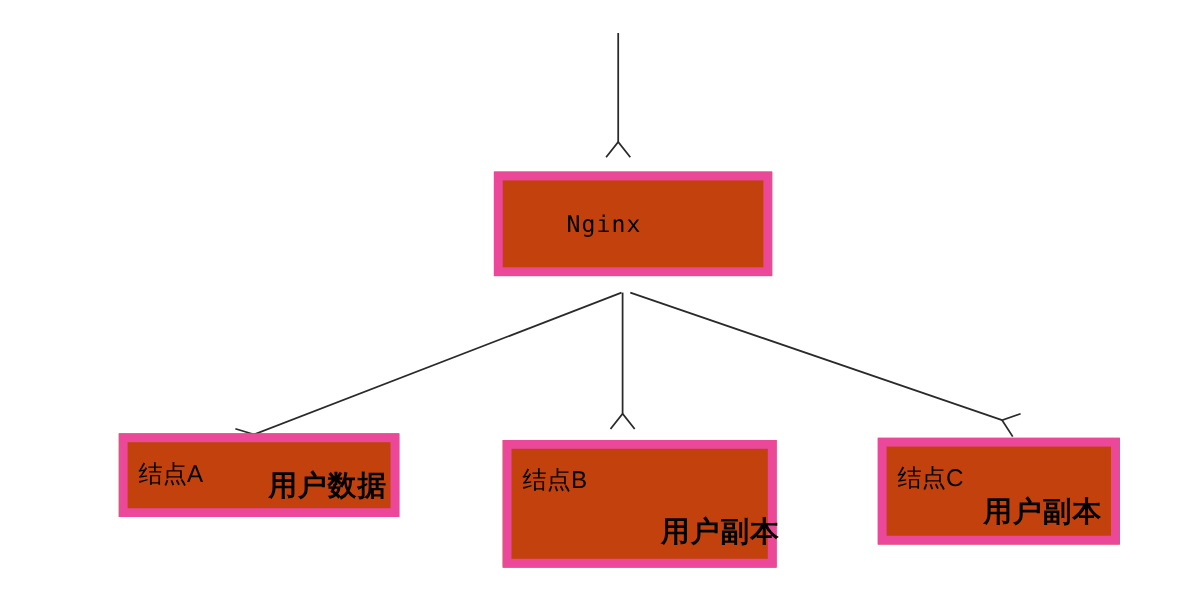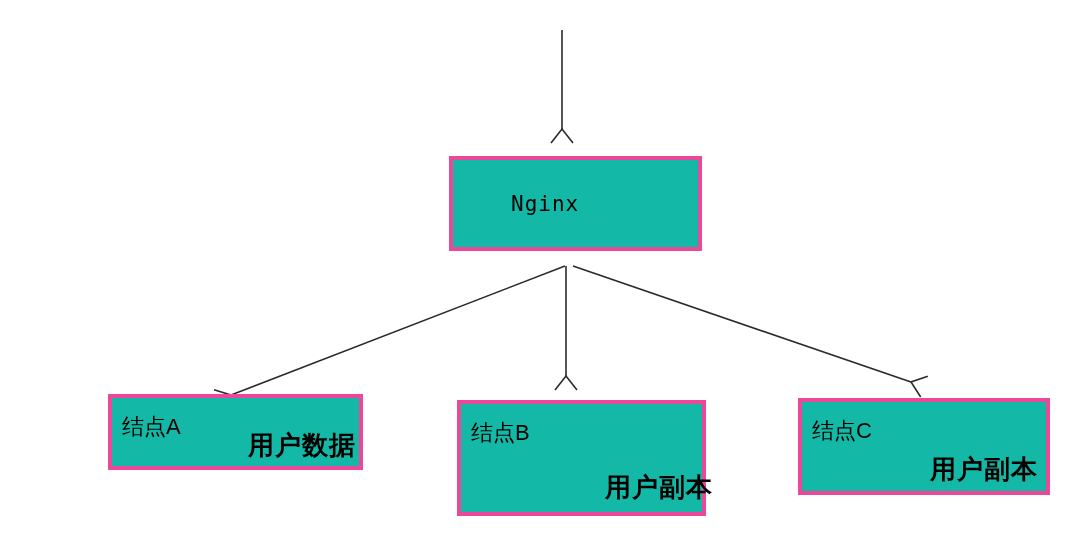--- a/index.html
+++ b/index.html
@@ -23,22 +23,22 @@
     width: 1090px;
     height: 538px;
     pointer-events: none;
   }
   .arrows-layer line {
     stroke: #2a2a2a;
     stroke-width: 1.6;
   }
   .box {
     position: absolute;
-    border: 4px solid #ec4899;
-    background: #14b8a6;
+    border: 8px solid #ec4899;
+    background: #c2410c;
     box-sizing: border-box;
   }
   .nginx-box {
     left: 449px;
     top: 156px;
     width: 253px;
     height: 95px;
   }
   .nginx-label {
     position: absolute;
@@ -61,21 +61,21 @@
     position: absolute;
     bottom: 3px;
     font-size: 26px;
     font-weight: bold;
     letter-spacing: 1px;
     white-space: nowrap;
     margin-left: 40px;
   }
   .node-a { left: 108px; top: 394px; width: 255px; height: 76px; }
   .node-b { left: 457px; top: 400px; width: 249px; height: 116px; }
-  .node-c { left: 798px; top: 398px; width: 252px; height: 97px; }
+  .node-c { left: 798px; top: 398px; width: 220px; height: 97px; }
   .node-a .node-subtitle { right: 3px; }
   .node-b .node-subtitle { right: -11px; bottom: 7px; }
   .node-c .node-subtitle { right: 8px; bottom: 4px; }
 </style>
 </head>
 <body>
 
 <div class="canvas">
 
   <svg class="arrows-layer" viewBox="0 0 1090 538" xmlns="http://www.w3.org/2000/svg">

